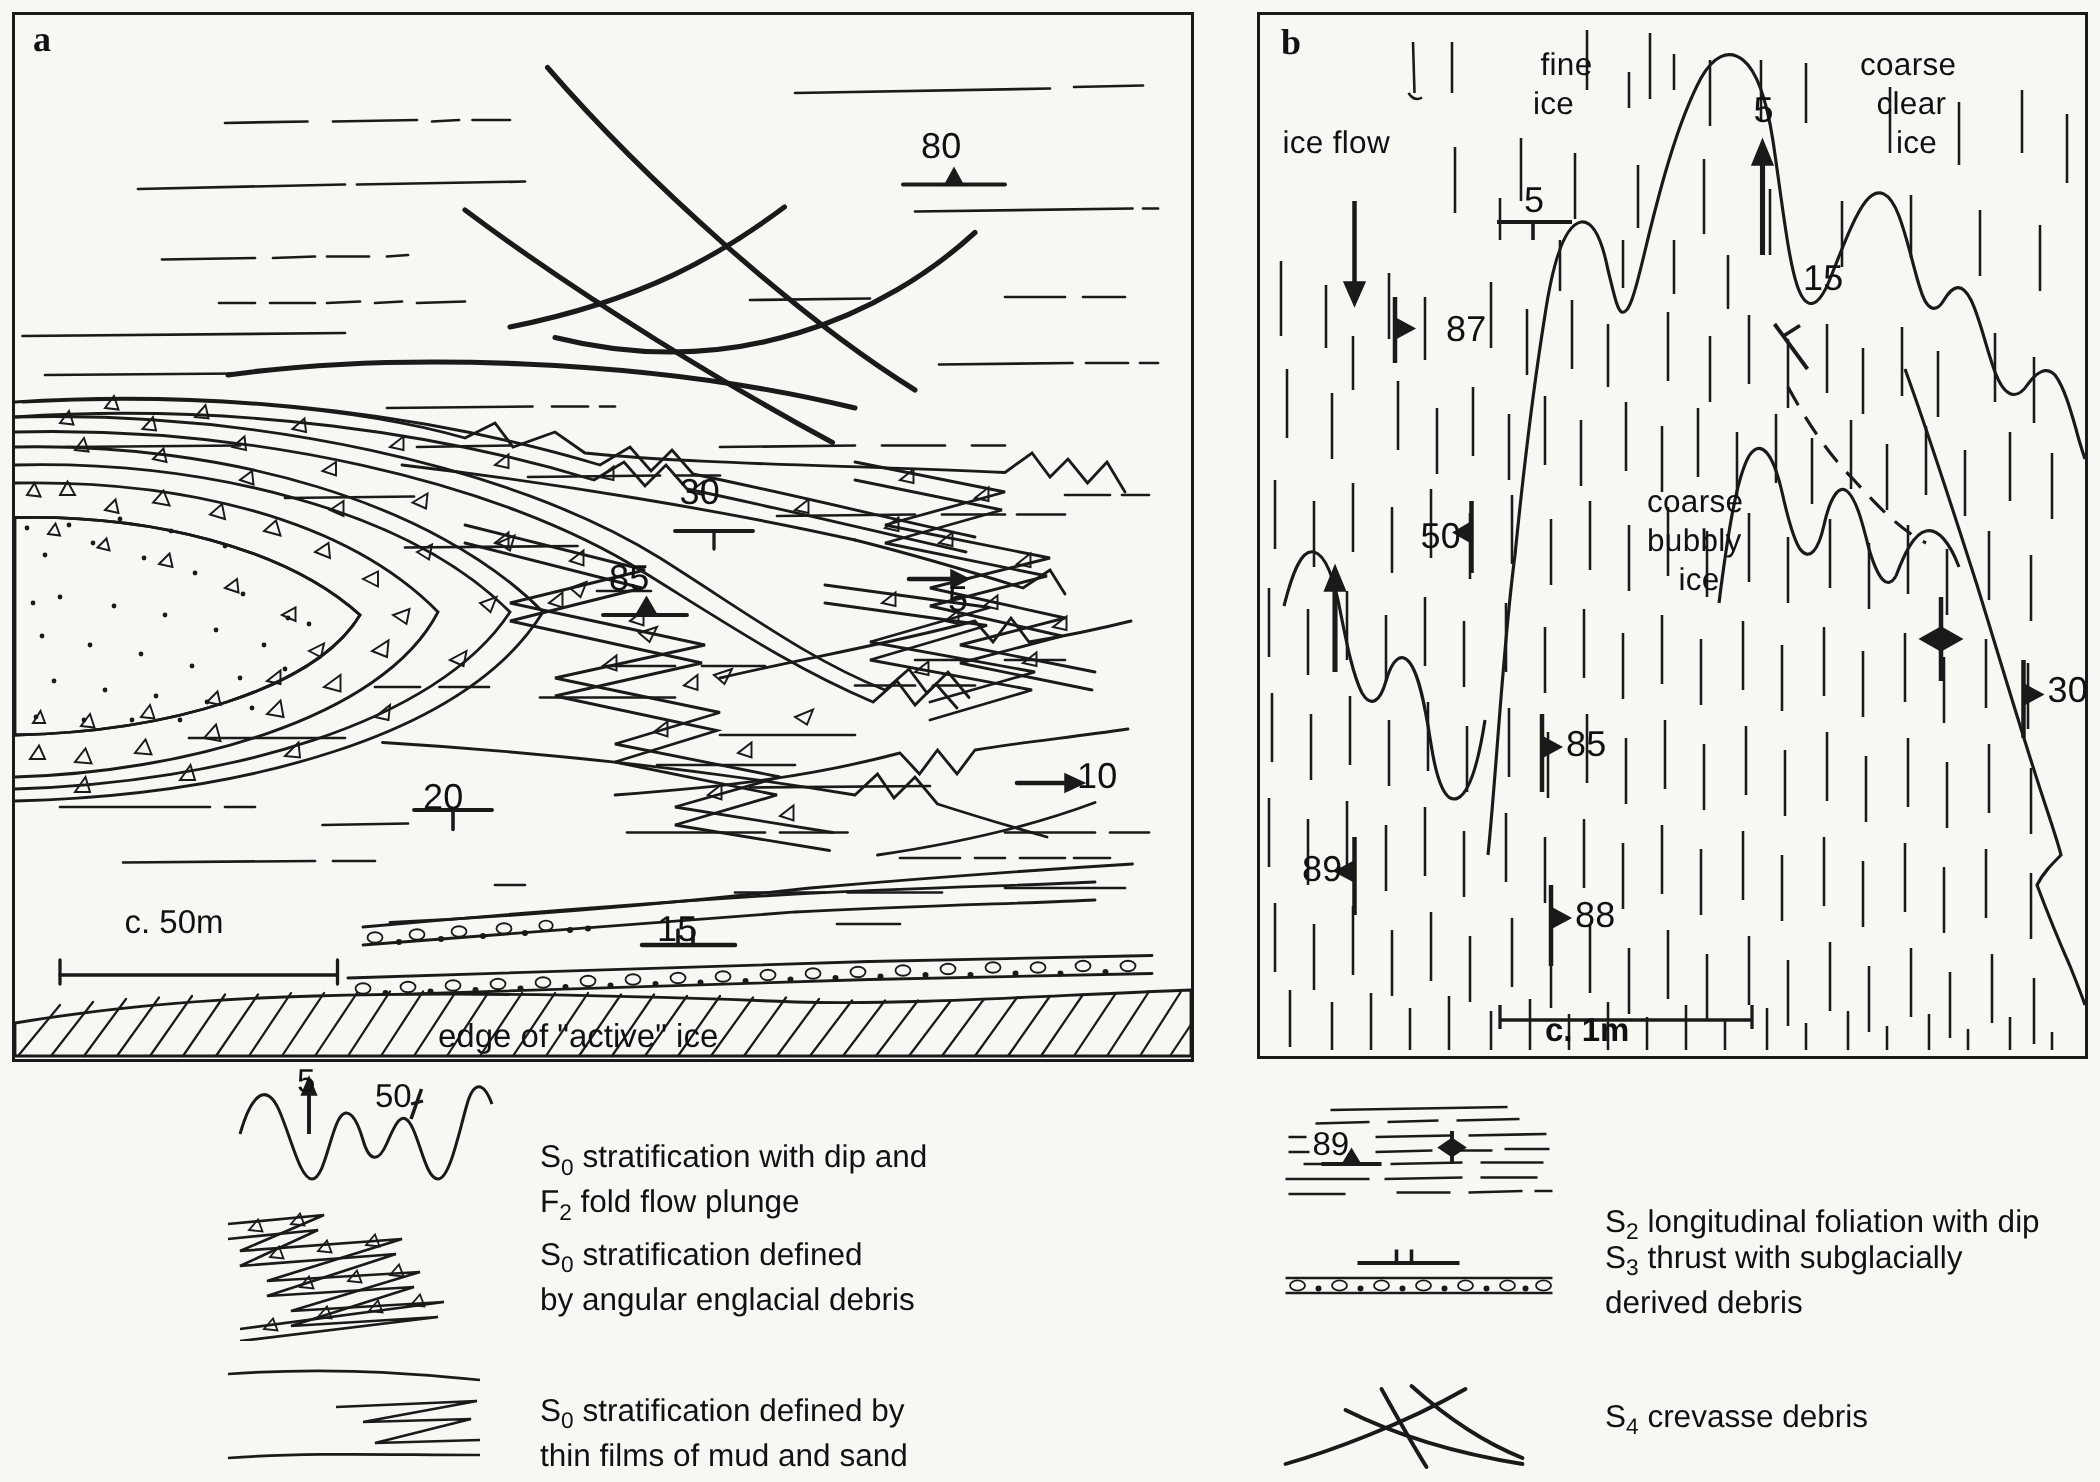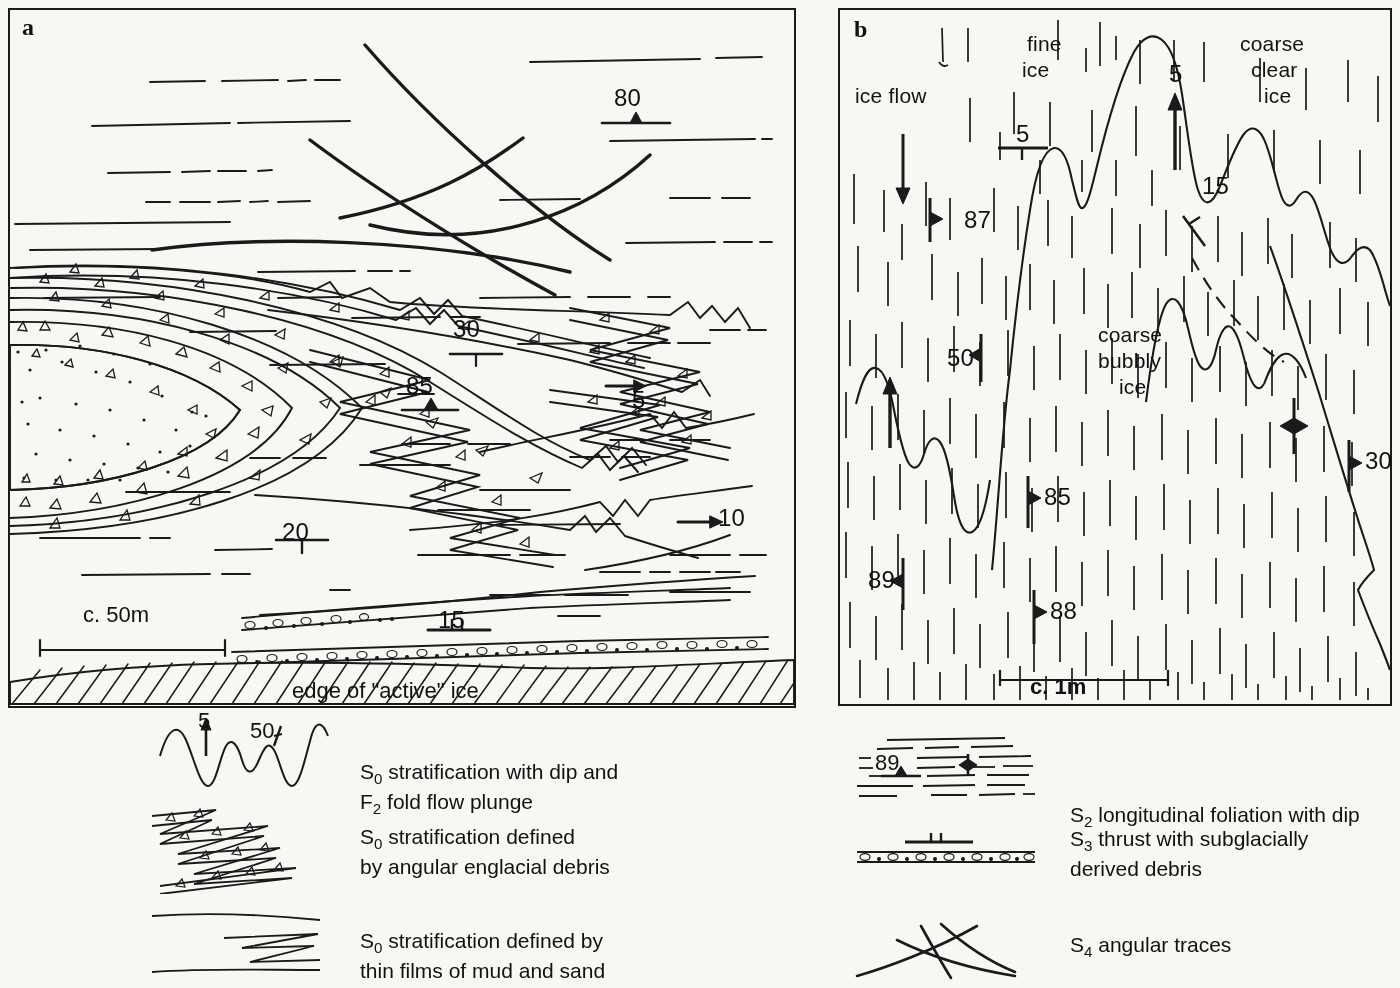--- a/index.html
+++ b/index.html
@@ -871,18 +871,18 @@
     <div style="position:absolute;left:0;top:188px;">
       <svg width="190" height="60" viewBox="0 0 190 60">
         <g stroke="#1a1a1a" fill="none" stroke-width="2.6" stroke-linecap="round">
           <path d="M2 56 C 30 48, 80 30, 122 6"></path>
           <path d="M42 20 C 70 34, 110 48, 160 56"></path>
           <path d="M86 4 C 106 22, 130 40, 160 52"></path>
           <path d="M66 6 C 76 24, 86 42, 96 58"></path>
         </g>
       </svg>
       <div class="legend-text" style="left:215px;top:12px;">
-        <div><span>S</span><sub>4</sub><span> angular traces</span></div>
+        <div><span>S</span><sub>4</sub><span> crevasse debris</span></div>
       </div>
     </div>
   </div>
 
 </div>
 
 </body></html>

